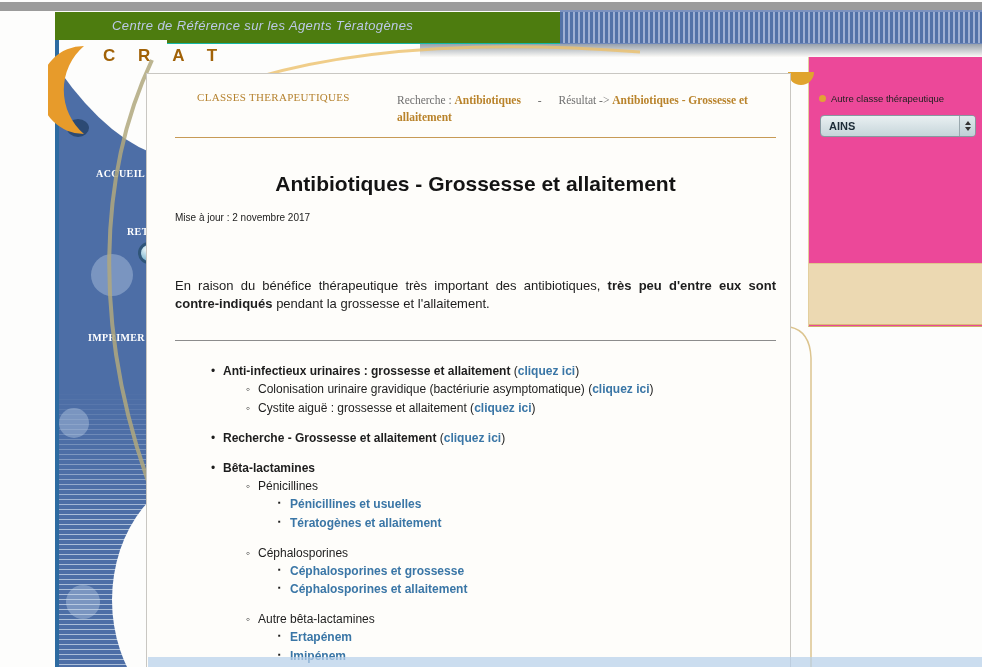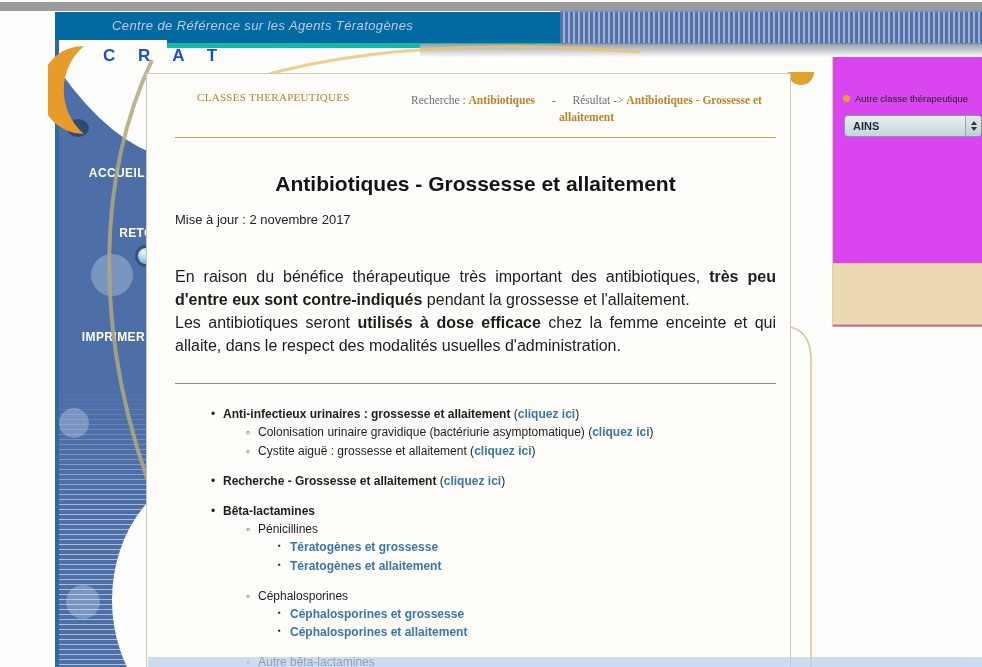--- a/index.html
+++ b/index.html
@@ -3,91 +3,91 @@
 <meta charset="utf-8">
 <style>
   html,body{margin:0;padding:0;}
   .page{position:relative;width:982px;height:667px;background:#fdfdfc;overflow:hidden;
         font-family:"Liberation Sans",sans-serif;}
 
   
   .topbar{position:absolute;left:0;top:2px;right:0;height:9px;background:#9b9b9b;}
 
   
-  .header-bar{position:absolute;left:55px;top:12px;right:0;height:31px;background:#0369a1;
-              border-bottom:5px solid #14b8a6;z-index:1;}
+  .header-bar{position:absolute;left:55px;top:12px;right:0;height:31px;background:#4d7c0f;
+              border-bottom:1px solid #14b8a6;z-index:1;}
   .site-title{position:absolute;left:57px;top:6px;font-size:13px;font-style:italic;
               color:#bcc9e8;letter-spacing:.4px;white-space:nowrap;}
   .stripes{position:absolute;left:505px;top:-2px;right:0;bottom:-2px;
            background:repeating-linear-gradient(90deg,#5372a8 0 3px,#9fb0d4 3px 5px);
            border-top:2px solid #7d92bf;border-bottom:2px solid #6e87b8;}
   .grad-band{position:absolute;left:420px;right:0;top:44px;height:13px;
              background:linear-gradient(to bottom,#98a1ab,#fbfaf7);z-index:1;}
 
   
   .sidebar{position:absolute;left:55px;top:40px;width:104px;bottom:0;background:#4d6ea6;
            border-left:4px solid #2d6ba1;z-index:1;}
   .sb-stripes{position:absolute;left:0;right:0;top:350px;bottom:0;
               background:repeating-linear-gradient(180deg,rgba(255,255,255,0) 0 4px,rgba(235,243,250,.6) 4px 5px);
               -webkit-mask-image:linear-gradient(to bottom,transparent,#000 45%);
               mask-image:linear-gradient(to bottom,transparent,#000 45%);}
   .sb-circle{position:absolute;border-radius:50%;background:rgba(205,224,240,.35);}
   .c1{left:32px;top:214px;width:42px;height:42px;}
   .c2{left:0px;top:368px;width:30px;height:30px;}
   .c3{left:7px;top:545px;width:34px;height:34px;}
   .nav-row{position:absolute;right:-9px;display:flex;align-items:center;gap:5px;cursor:pointer;}
-  .nav-label{color:#fff;font-weight:bold;font-size:12px;letter-spacing:.4px;}
+  .nav-label{color:#fff;font-weight:bold;font-size:10px;letter-spacing:.4px;font-family:Liberation Serif, serif;}
   .sphere{width:22px;height:22px;border-radius:50%;box-sizing:border-box;
           border:3px solid #2f5579;
           background:radial-gradient(circle at 35% 28%,#eef7fa 0%,#bcdbe8 30%,#8fc0d6 60%,#74aac6 100%);}
   .white-curve{position:absolute;left:112px;top:470px;width:210px;height:260px;background:#fdfdfc;
                border-radius:50%;z-index:2;}
 
   
   .deco{position:absolute;pointer-events:none;}
   .swoosh{left:59px;top:40px;z-index:2;}
   .curves{left:0;top:0;z-index:2;}
   .crescent{left:48px;top:44px;z-index:3;}
   .crat{position:absolute;left:103px;top:46px;font-size:17px;font-weight:bold;
-        letter-spacing:9px;color:#1d4ed8;z-index:3;}
+        letter-spacing:9px;color:#a16207;z-index:3;}
 
   
   .content{position:absolute;left:146px;top:73px;width:645px;height:640px;z-index:5;
            background:#fefdfa;border:1px solid #c9c7c2;box-sizing:border-box;
            padding:16px 14px 20px 28px;}
   .bc{display:flex;font-family:Liberation Serif, serif;}
   .bc-left{width:170px;margin-left:22px;font-size:11px;color:#b5822f;line-height:1.35;letter-spacing:.3px;}
-  .bc-right{flex:1;margin-left:30px;text-align:center;font-size:11.5px;color:#6f6f6f;line-height:1.5;padding-top:2px;}
+  .bc-right{flex:1;margin-left:30px;text-align:left;font-size:11.5px;color:#6f6f6f;line-height:1.5;padding-top:2px;}
   .bc-link{color:#b9832b;font-weight:bold;cursor:pointer;}
   .bc-sep{margin:0 14px;}
   .hr1{border:none;border-top:1px solid #c79a55;margin:10px 0 0 0;}
   .title{margin-top:34px;text-align:center;font-size:21px;font-weight:bold;color:#141414;}
-  .updated{margin-top:16px;font-size:13px;color:#222;}
-  .intro{margin-top:38px;font-size:16px;line-height:1.45;color:#1d1d1d;text-align:justify;}
+  .updated{margin-top:16px;font-size:10px;color:#222;}
+  .intro{margin-top:54px;font-size:13px;line-height:1.45;color:#1d1d1d;text-align:justify;}
   .hr2{border:none;border-top:1px solid #8c8c8c;margin:26px 0 0 0;}
   .toc{margin-top:22px;font-size:12px;color:#1d1d1d;}
   .li{position:relative;line-height:1.35;margin-top:2px;}
   .li.gap{margin-top:14px;}
   .lv1{padding-left:48px;}  .lv1 .blt{left:36px;}
   .lv2{padding-left:83px;}  .lv2 .blt{left:71px;}
   .lv3{padding-left:115px;} .lv3 .blt{left:103px;font-size:8px;top:2px;}
   .blt{position:absolute;top:0;}
   .b{font-weight:bold;}
   .lnk{color:#3a76a6;font-weight:bold;cursor:pointer;}
 
   
-  .rpanel{position:absolute;left:832px;top:57px;right:0;height:270px;background:#d946ef;
+  .rpanel{position:absolute;left:808px;top:57px;right:0;height:270px;background:#ec4899;
           border-left:1px solid #e3cf9e;border-bottom:1px solid #cfae66;box-sizing:border-box;z-index:3;}
   .rtab{position:absolute;left:788px;top:72px;width:26px;height:13px;background:#e0a32e;
         border-radius:0 0 13px 13px;z-index:4;}
   .rlabel-row{position:absolute;left:10px;top:36px;display:flex;align-items:center;gap:5px;}
   .rdot{width:7px;height:7px;border-radius:50%;background:#e2a236;}
   .rlabel{font-size:9.5px;color:#222;}
   .rcontrols{position:absolute;left:11px;top:58px;display:flex;align-items:center;gap:6px;}
-  .select{width:138px;height:22px;border-radius:4px;border:1px solid #8798a0;box-sizing:border-box;
+  .select{width:156px;height:22px;border-radius:4px;border:1px solid #8798a0;box-sizing:border-box;
           background:linear-gradient(#e9f0f2,#c6d5da);display:flex;align-items:center;
           padding-left:8px;font-size:11px;font-weight:bold;color:#1c2b36;cursor:pointer;}
   .stepper{margin-left:auto;width:15px;height:100%;display:flex;flex-direction:column;
            align-items:center;justify-content:center;border-left:1px solid #9aa8ae;
            background:linear-gradient(#dfe9ec,#bfd0d6);border-radius:0 3px 3px 0;}
   .tri-up{width:0;height:0;border:3px solid transparent;border-bottom:4px solid #333;margin-bottom:2px;}
   .tri-dn{width:0;height:0;border:3px solid transparent;border-top:4px solid #333;}
   .okbtn{height:20px;padding:0 7px;border-radius:10px;border:1px solid #999;
          background:linear-gradient(#ffffff,#e4e4e2);font-size:11px;font-weight:bold;color:#222;
          display:flex;align-items:center;cursor:pointer;}
@@ -152,31 +152,30 @@
         <span class="bc-sep">-</span>
         <span>Résultat -&gt;</span>
         <span class="bc-link">Antibiotiques - Grossesse et allaitement</span>
       </div>
     </div>
     <hr class="hr1">
     <div class="title">Antibiotiques - Grossesse et allaitement</div>
     <div class="updated">Mise à jour : 2 novembre 2017</div>
     <div class="intro" id="intro">
         <div><span>En raison du bénéfice thérapeutique très important des antibiotiques, </span><span class="b">très peu d'entre eux sont contre-indiqués</span><span> pendant la grossesse et l'allaitement.</span></div>
-        <div><span>Les antibiotiques seront </span><span class="b">utilisés à dose efficace</span><span> chez la femme enceinte et qui allaite, dans le respect des modalités usuelles d'administration.</span></div>
       </div>
     <hr class="hr2">
     <div class="toc" id="toc">
         <div class="li lv1"><span class="blt">•</span><span class="b">Anti-infectieux urinaires : grossesse et allaitement</span> (<span class="lnk">cliquez ici</span>)</div>
         <div class="li lv2"><span class="blt">◦</span><span>Colonisation urinaire gravidique (bactériurie asymptomatique)</span> (<span class="lnk">cliquez ici</span>)</div>
         <div class="li lv2"><span class="blt">◦</span><span>Cystite aiguë : grossesse et allaitement</span> (<span class="lnk">cliquez ici</span>)</div>
         <div class="li lv1 gap"><span class="blt">•</span><span class="b">Recherche - Grossesse et allaitement</span> (<span class="lnk">cliquez ici</span>)</div>
         <div class="li lv1 gap"><span class="blt">•</span><span class="b">Bêta-lactamines</span></div>
         <div class="li lv2"><span class="blt">◦</span><span>Pénicillines</span></div>
-        <div class="li lv3"><span class="blt">▪</span><span class="lnk">Tératogènes et grossesse</span></div>
+        <div class="li lv3"><span class="blt">▪</span><span class="lnk">Pénicillines et usuelles</span></div>
         <div class="li lv3"><span class="blt">▪</span><span class="lnk">Tératogènes et allaitement</span></div>
         <div class="li lv2 gap"><span class="blt">◦</span><span>Céphalosporines</span></div>
         <div class="li lv3"><span class="blt">▪</span><span class="lnk">Céphalosporines et grossesse</span></div>
         <div class="li lv3"><span class="blt">▪</span><span class="lnk">Céphalosporines et allaitement</span></div>
         <div class="li lv2 gap"><span class="blt">◦</span><span>Autre bêta-lactamines</span></div>
         <div class="li lv3"><span class="blt">▪</span><span class="lnk">Ertapénem</span></div>
         <div class="li lv3"><span class="blt">▪</span><span class="lnk">Imipénem</span></div>
       </div>
   </div>
 

